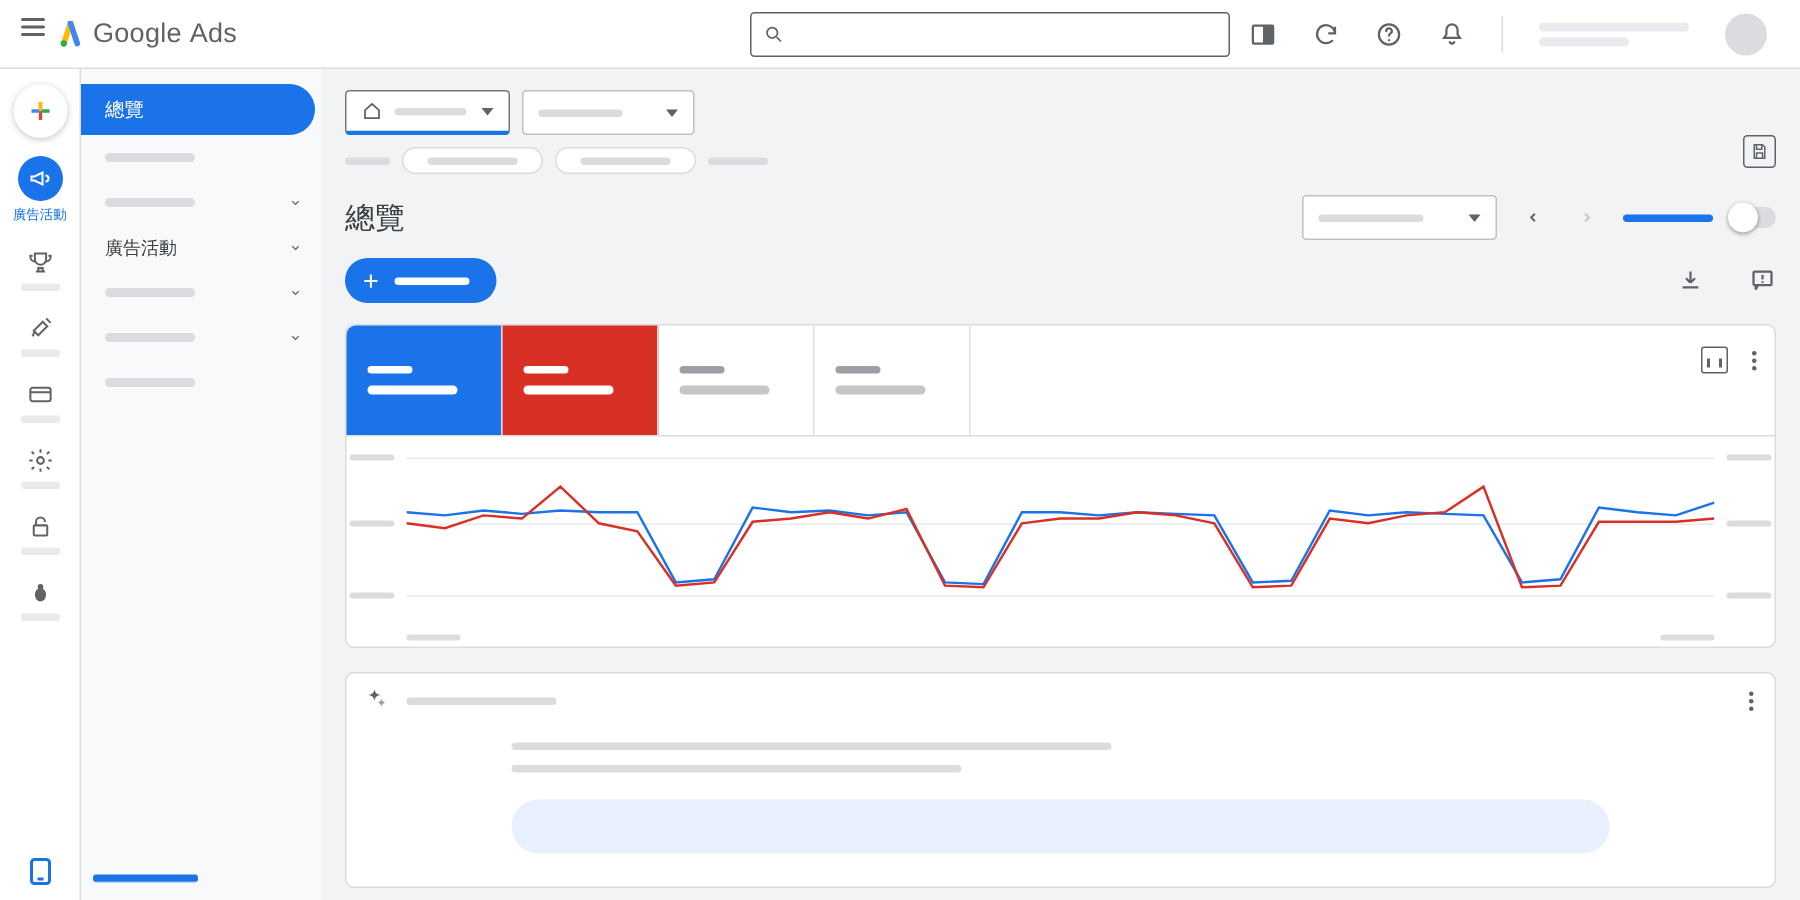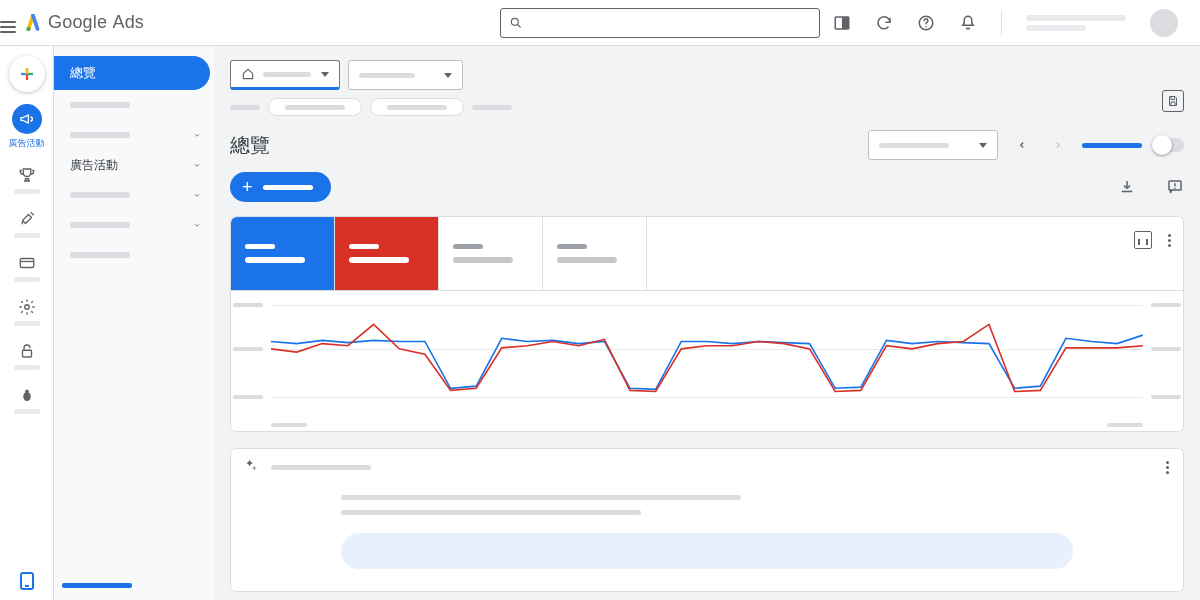--- a/index.html
+++ b/index.html
@@ -1,20 +1,20 @@
 <!DOCTYPE html>
 <html><head>
 <meta charset="utf-8">
 <style>
 * { margin: 0; padding: 0; box-sizing: border-box; font-family: Arial, Roboto, sans-serif; }
 body { background: #f1f3f4; color: #3c4043; overflow: hidden; width: 1200px; height: 600px; }
 
 
 .appbar { position: fixed; top: 0; left: 0; right: 0; height: 46px; background: #fff; border-bottom: 1px solid #dadce0; display: flex; align-items: center; z-index: 50; }
-.appbar-left { display: flex; align-items: flex-end; gap: 8px; }
+.appbar-left { display: flex; align-items: flex-start; gap: 8px; padding-left: 14px; }
 .hamburger { display: flex; flex-direction: column; gap: 3px; cursor: pointer; }
 .hamburger span { width: 16px; height: 2px; background: #5f6368; border-radius: 1px; }
 .logo-wrap { display: flex; align-items: center; gap: 6px; }
 .logo-svg { width: 18px; height: 18px; }
 .product { font-size: 18px; color: #5f6368; letter-spacing: .2px; }
 .product b { color: #5f6368; font-weight: 500; }
 .search-wrap { position: absolute; left: 500px; width: 320px; top: 8px; }
 .search { width: 100%; height: 30px; border: 1px solid #5f6368; border-radius: 3px; display: flex; align-items: center; padding: 0 8px; gap: 8px; background: #fff; }
 .search-icon { width: 14px; height: 14px; color: #5f6368; }
 .appbar-right { margin-left: auto; display: flex; align-items: center; gap: 24px; padding-right: 22px; }

